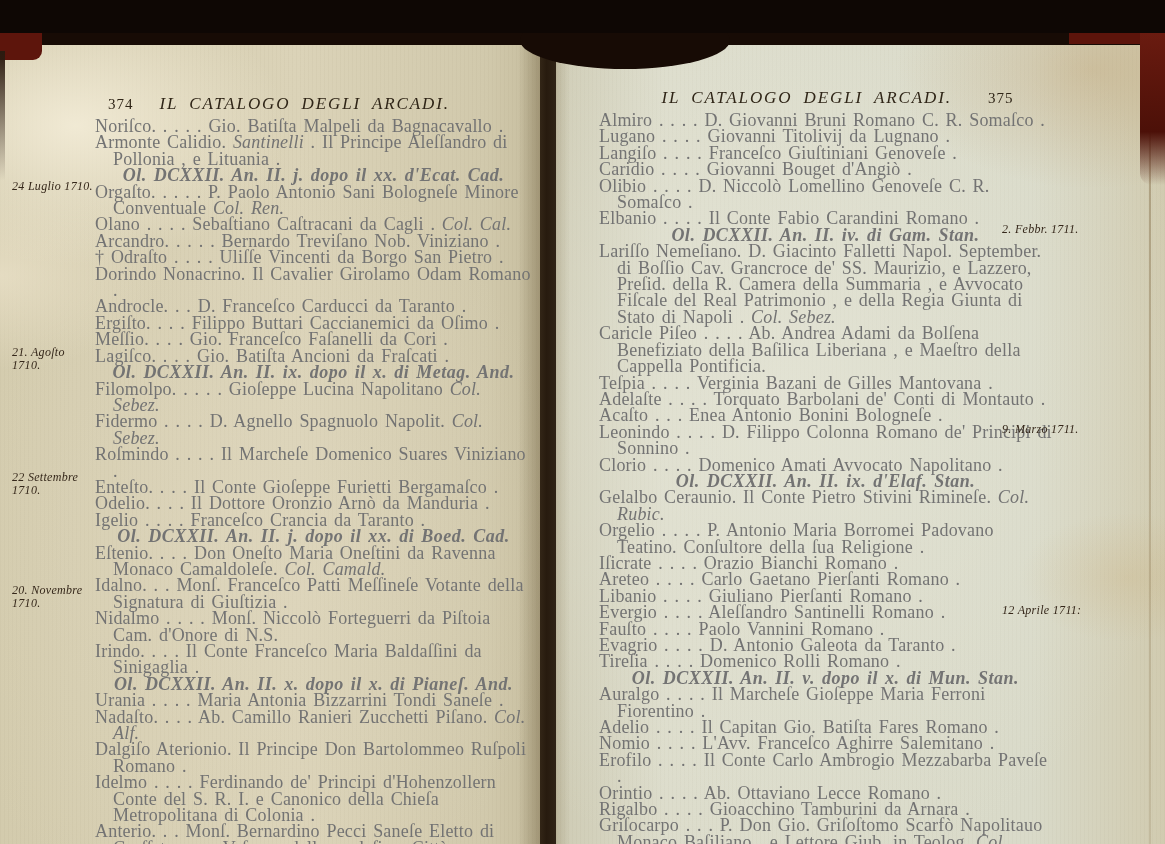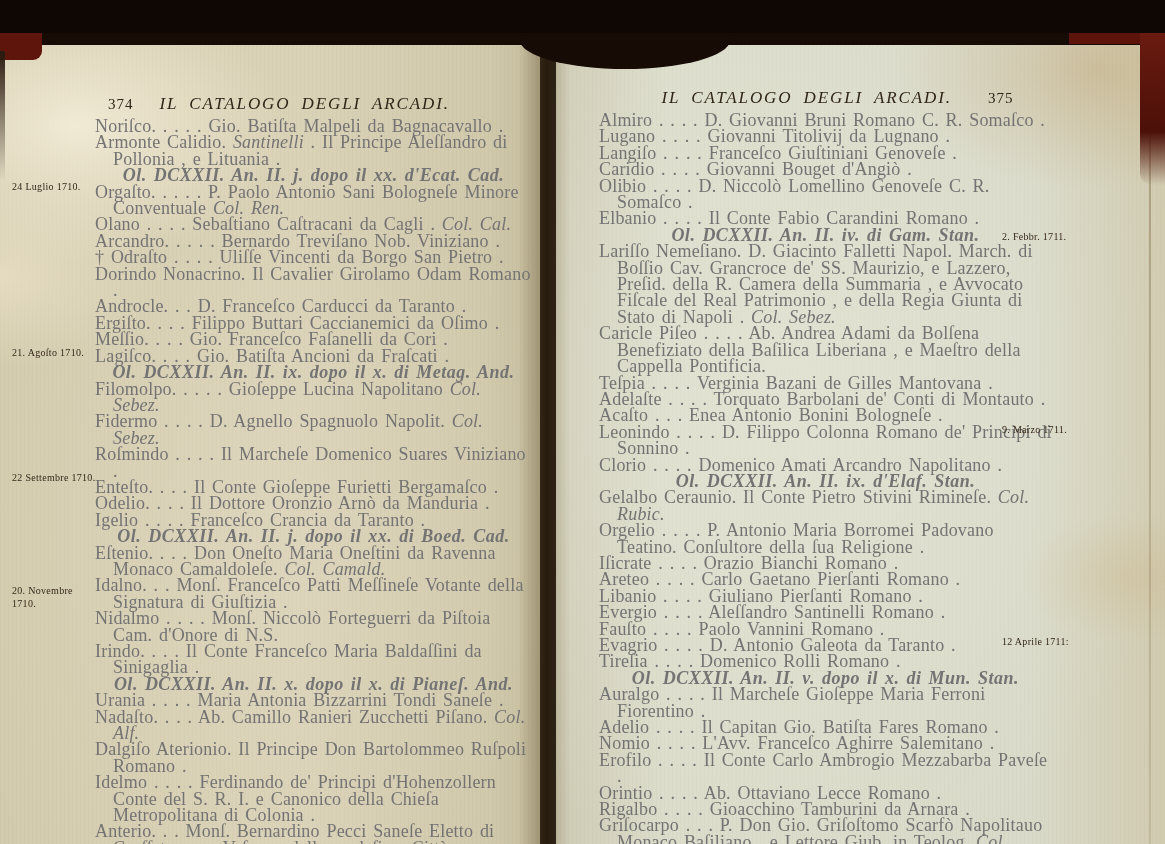--- a/index.html
+++ b/index.html
@@ -64,21 +64,21 @@
   .ln{margin:0;padding-left:18px;text-indent:-18px;}
   .ln.date{text-align:center;padding-left:0;text-indent:0;font-style:italic;letter-spacing:.5px;font-weight:bold;}
   .ln.fine{text-align:center;padding-left:0;text-indent:0;font-style:italic;margin-top:2px;}
   .it{font-style:italic;}
   .catchword{margin:1px 0 0 0;text-align:right;padding-right:34px;}
   .margin-notes{position:absolute;top:0;height:844px;}
   #left-margin-notes{left:12px;width:84px;}
   #right-margin-notes{left:1002px;width:158px;}
   .margin-note{
     position:absolute;left:0;width:100%;
-    font-size:10px;line-height:13px;color:#35271a;letter-spacing:.3px;
+    font-style:italic;font-size:12px;line-height:13px;color:#35271a;letter-spacing:.3px;
   }
 </style>
 </head>
 <body>
 
 <div class="scene">
 
   <div class="page-left"></div>
   <div class="page-right"></div>
   <div class="gutter"></div>
@@ -137,27 +137,27 @@
     </div>
   <div class="text-block" id="right-text">
 
   <p class="ln entry"><span>Almiro . . . . D. Giovanni Bruni Romano C. R. Somaſco .</span></p>
       <p class="ln entry"><span>Lugano . . . . Giovanni Titolivij da Lugnano .</span></p>
       <p class="ln entry"><span>Langiſo . . . . Franceſco Giuſtiniani Genoveſe .</span></p>
       <p class="ln entry"><span>Caridio . . . . Giovanni Bouget d'Angiò .</span></p>
       <p class="ln entry"><span>Olibio . . . . D. Niccolò Lomellino Genoveſe C. R. Somaſco .</span></p>
       <p class="ln entry"><span>Elbanio . . . . Il Conte Fabio Carandini Romano .</span></p>
       <p class="ln date"><span class="it">Ol. DCXXII. An. II. iv. di Gam. Stan.</span></p>
-      <p class="ln entry"><span>Lariſſo Nemeſiano. D. Giacinto Falletti Napol. March. di Boſſio Cav. Grancroce de' SS. Maurizio, e Lazzero, Preſid. della R. Camera della Summaria , e Avvocato Fiſcale del Real Patrimonio , e della Regia Giunta di Stato di Napoli . </span><span class="it">Col. Sebez.</span></p>
+      <p class="ln entry"><span>Lariſſo Nemeſiano. D. Giacinto Falletti Napol. September. di Boſſio Cav. Grancroce de' SS. Maurizio, e Lazzero, Preſid. della R. Camera della Summaria , e Avvocato Fiſcale del Real Patrimonio , e della Regia Giunta di Stato di Napoli . </span><span class="it">Col. Sebez.</span></p>
       <p class="ln entry"><span>Caricle Piſeo . . . . Ab. Andrea Adami da Bolſena Benefiziato della Baſilica Liberiana , e Maeſtro della Cappella Pontificia.</span></p>
       <p class="ln entry"><span>Teſpia . . . . Verginia Bazani de Gilles Mantovana .</span></p>
       <p class="ln entry"><span>Adelaſte . . . . Torquato Barbolani de' Conti di Montauto .</span></p>
       <p class="ln entry"><span>Acaſto . . . Enea Antonio Bonini Bologneſe .</span></p>
       <p class="ln entry"><span>Leonindo . . . . D. Filippo Colonna Romano de' Principi di Sonnino .</span></p>
-      <p class="ln entry"><span>Clorio . . . . Domenico Amati Arcandro Napolitano .</span></p>
+      <p class="ln entry"><span>Clorio . . . . Domenico Amati Avvocato Napolitano .</span></p>
       <p class="ln date"><span class="it">Ol. DCXXII. An. II. ix. d'Elaf. Stan.</span></p>
       <p class="ln entry"><span>Gelalbo Ceraunio. Il Conte Pietro Stivini Rimineſe. </span><span class="it">Col. Rubic.</span></p>
       <p class="ln entry"><span>Orgelio . . . . P. Antonio Maria Borromei Padovano Teatino. Conſultore della ſua Religione .</span></p>
       <p class="ln entry"><span>Iſicrate . . . . Orazio Bianchi Romano .</span></p>
       <p class="ln entry"><span>Areteo . . . . Carlo Gaetano Pierſanti Romano .</span></p>
       <p class="ln entry"><span>Libanio . . . . Giuliano Pierſanti Romano .</span></p>
       <p class="ln entry"><span>Evergio . . . . Aleſſandro Santinelli Romano .</span></p>
       <p class="ln entry"><span>Fauſto . . . . Paolo Vannini Romano .</span></p>
       <p class="ln entry"><span>Evagrio . . . . D. Antonio Galeota da Taranto .</span></p>
       <p class="ln entry"><span>Tireſia . . . . Domenico Rolli Romano .</span></p>
@@ -173,18 +173,18 @@
       <p class="catchword">Ca-</p>
     </div>
 
   <div class="margin-notes" id="left-margin-notes">
       <div class="margin-note" style="top: 147px;">24 Luglio 1710.</div>
       <div class="margin-note" style="top: 313px;">21. Agoſto 1710.</div>
       <div class="margin-note" style="top: 438px;">22 Settembre 1710.</div>
       <div class="margin-note" style="top: 551px;">20. Novembre 1710.</div>
     </div>
   <div class="margin-notes" id="right-margin-notes">
-      <div class="margin-note" style="top: 197px;">2. Febbr. 1711.</div>
+      <div class="margin-note" style="top: 190px;">2. Febbr. 1711.</div>
       <div class="margin-note" style="top: 390px;">9. Marzo 1711.</div>
-      <div class="margin-note" style="top: 602px;">12 Aprile 1711:</div>
+      <div class="margin-note" style="top: 571px;">12 Aprile 1711:</div>
     </div>
 
 </div>
 
 </body></html>

